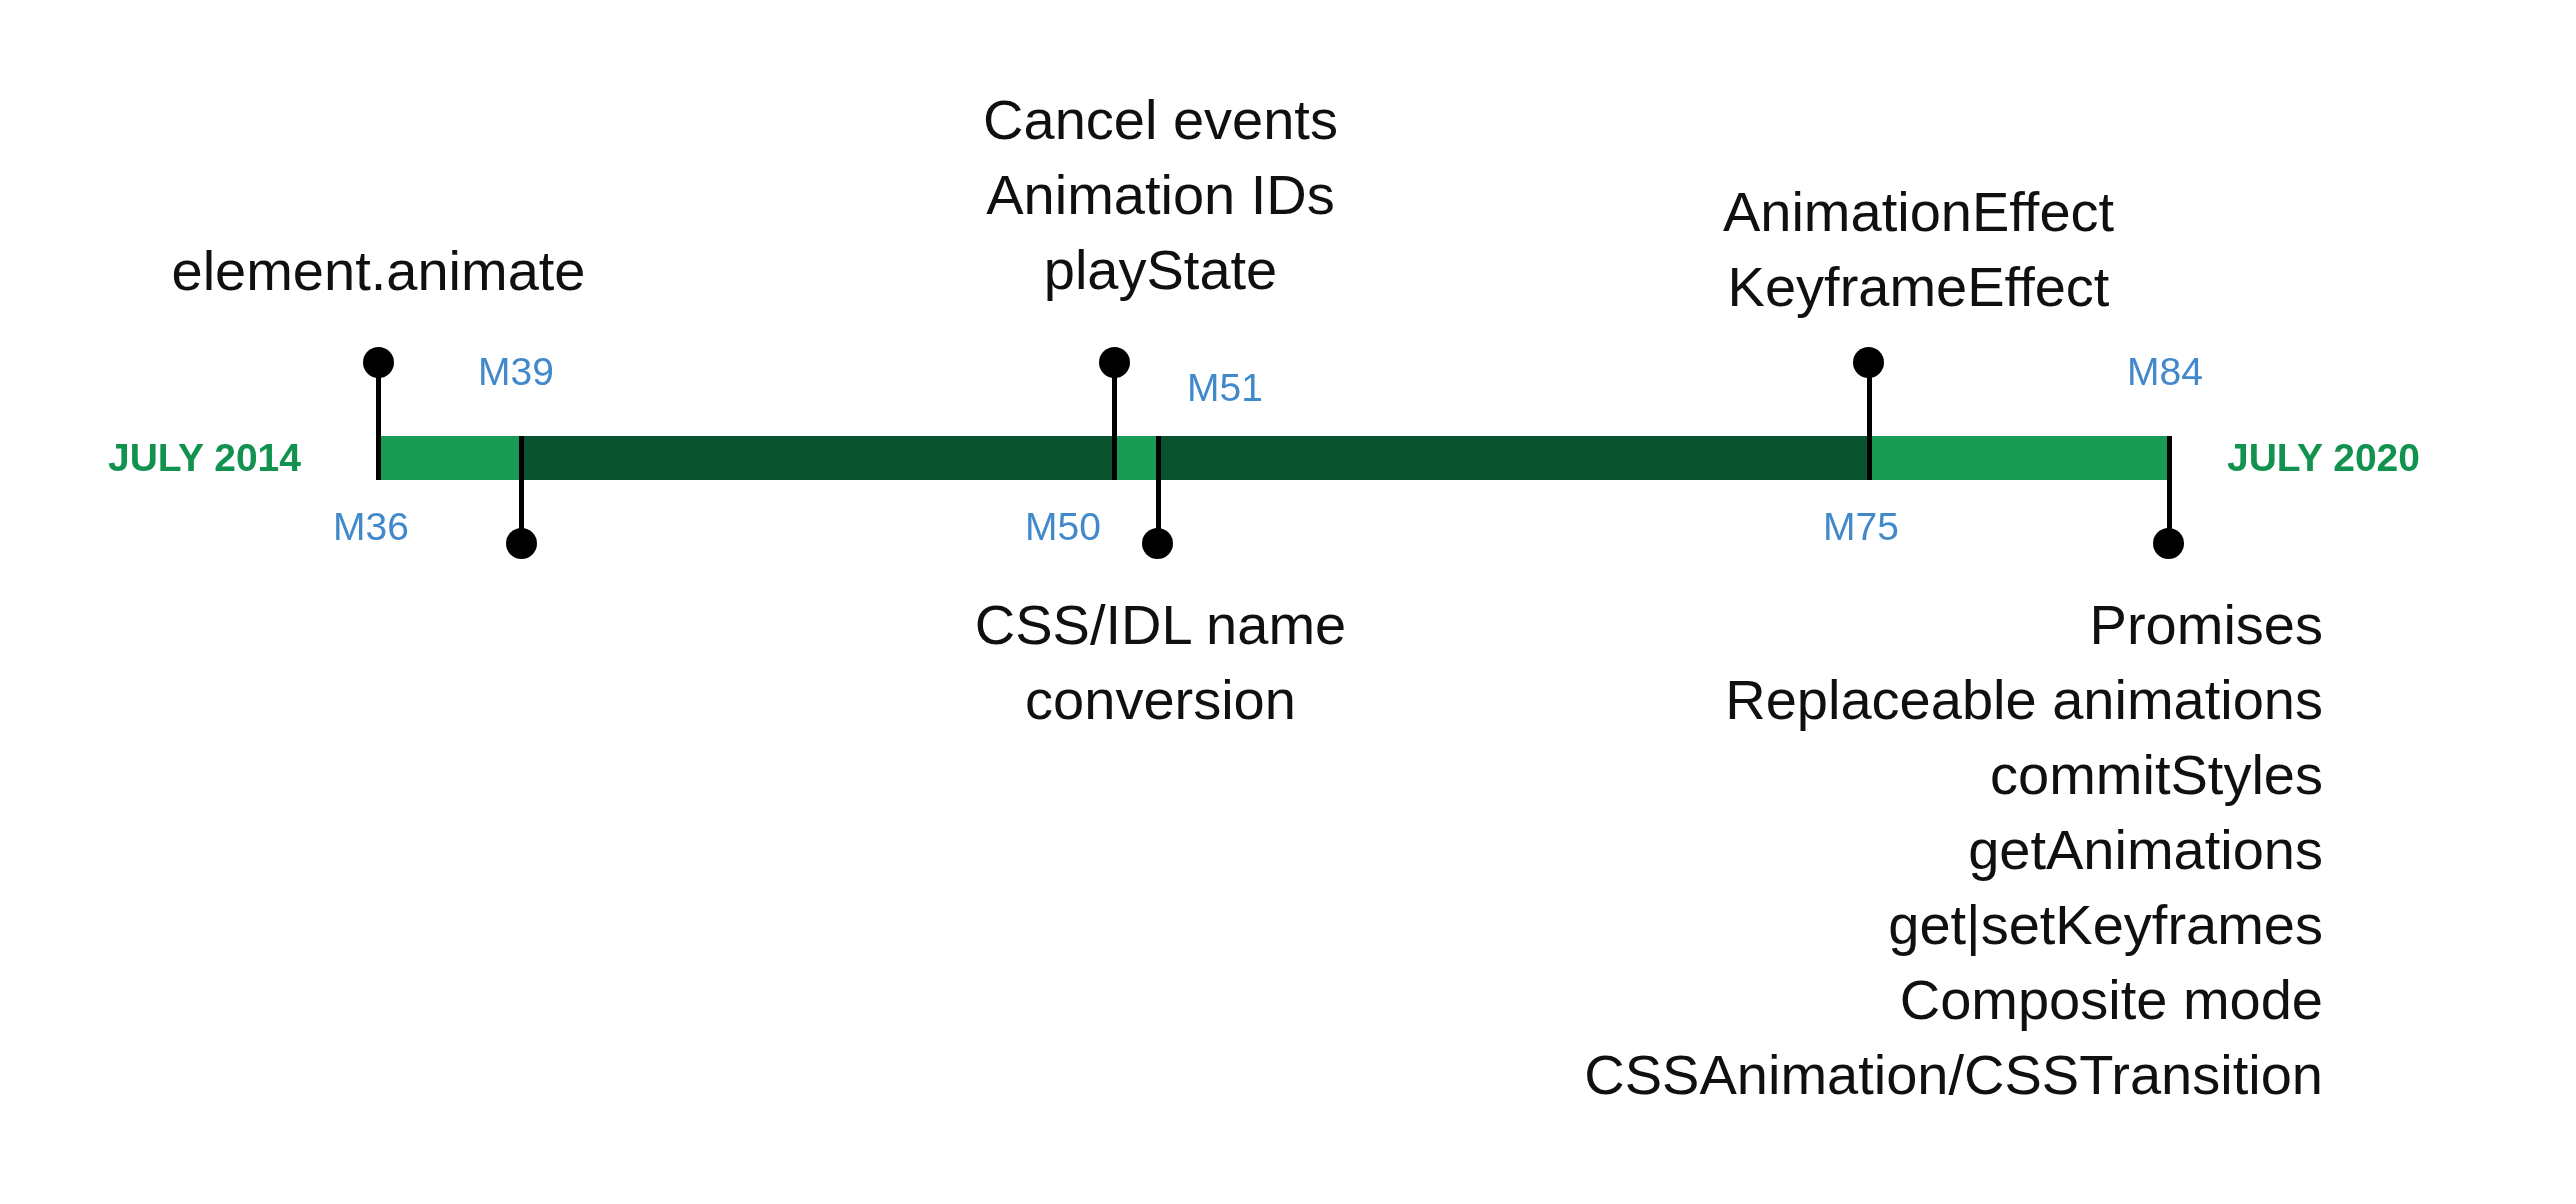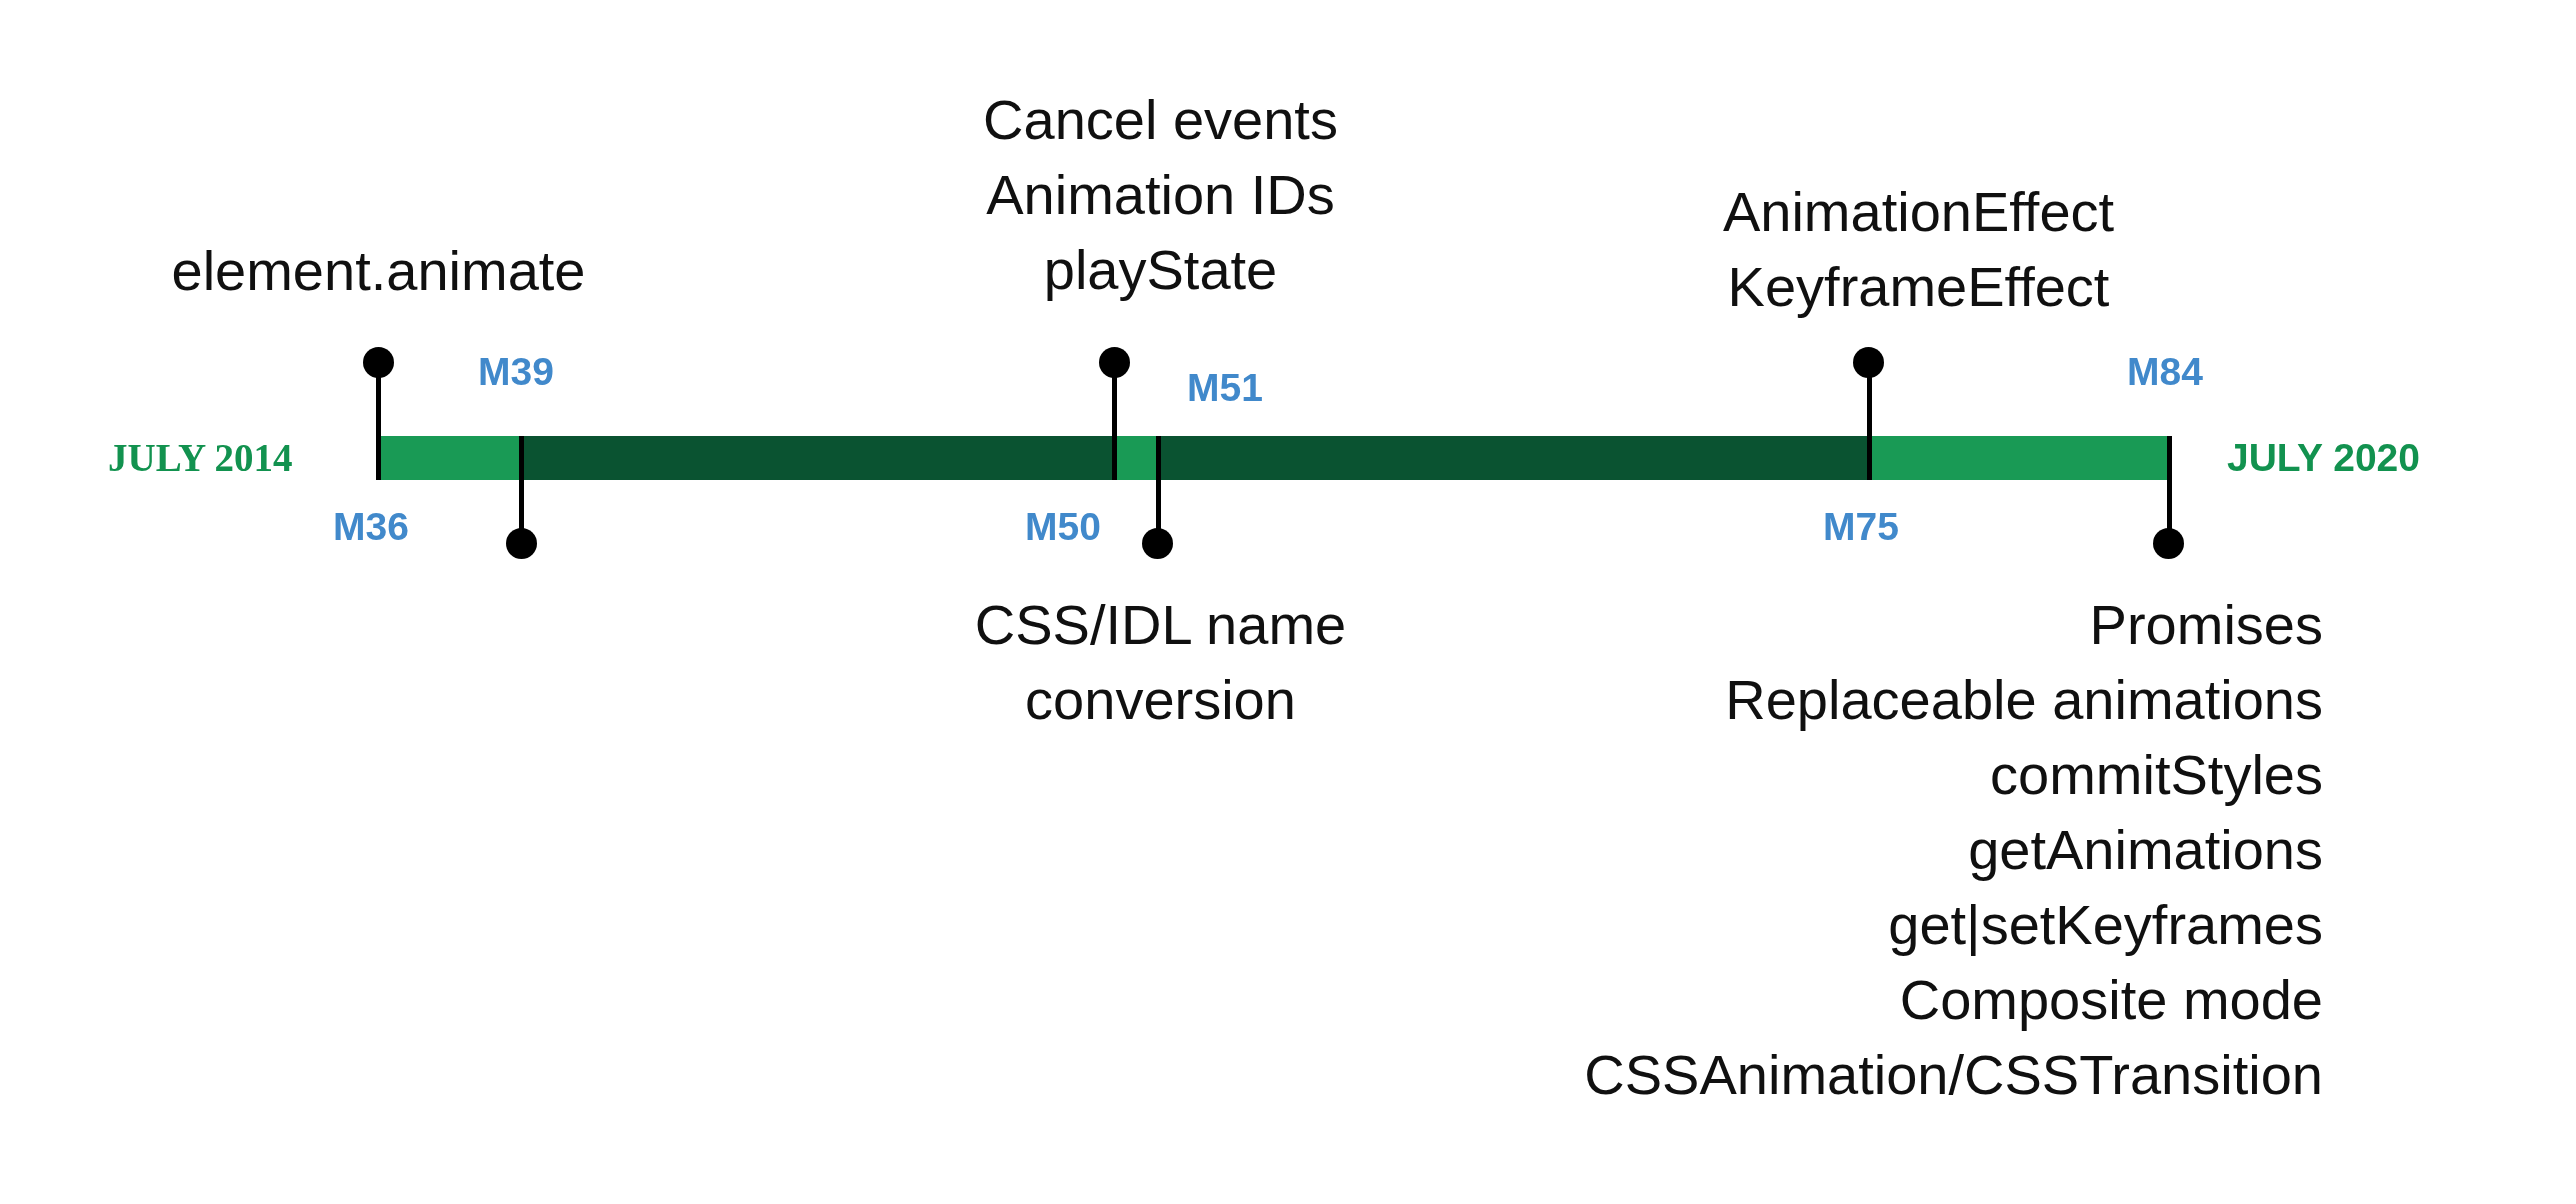--- a/index.html
+++ b/index.html
@@ -17,21 +17,21 @@
 
   
   .stem { position:absolute; width:4.8px; background:#000000; }
   .dot  { position:absolute; width:31px; height:31px; border-radius:50%;
           background:#000000; }
 
   
   .mlabel {
     position:absolute;
     color:#4189CB;
-    font-weight:bold;
+    font-weight:normal;
     font-size:39px;
     line-height:39px;
     white-space:nowrap;
   }
 
   
   .endlabel {
     position:absolute;
     color:#12924F;
     font-weight:bold;
@@ -57,21 +57,21 @@
 <div id="stage">
 
   <div class="bar" style="left:378px; width:1791px;">
     <div class="seg" style="left:0px;    width:143px;  background:#199A55;"></div>
     <div class="seg" style="left:143px;  width:593px;  background:#0A5331;"></div>
     <div class="seg" style="left:736px;  width:43px;   background:#199A55;"></div>
     <div class="seg" style="left:780px;  width:711px;  background:#0A5331;"></div>
     <div class="seg" style="left:1491px; width:300px;  background:#199A55;"></div>
   </div>
 
-  <div class="endlabel" style="left:108px; top:436px;font-family:Liberation Serif, serif;">JULY 2014</div>
+  <div class="endlabel" style="left:108px; top:436px;">JULY 2014</div>
 
   <div class="endlabel" style="left:2227px; top:436px;">JULY 2020</div>
 
   <div class="stem" style="left:376px; top:374px; height:106px;"></div>
   <div class="dot" style="left:363px; top:347px;"></div>
   <div class="feat c" style="left:89px; top:233px; width:579px;">element.animate</div>
   <div class="mlabel" style="left:333px; top:507px;">M36</div>
 
   <div class="stem" style="left:519px; top:436px; height:106px;"></div>
   <div class="dot" style="left:506px; top:528px;"></div>

